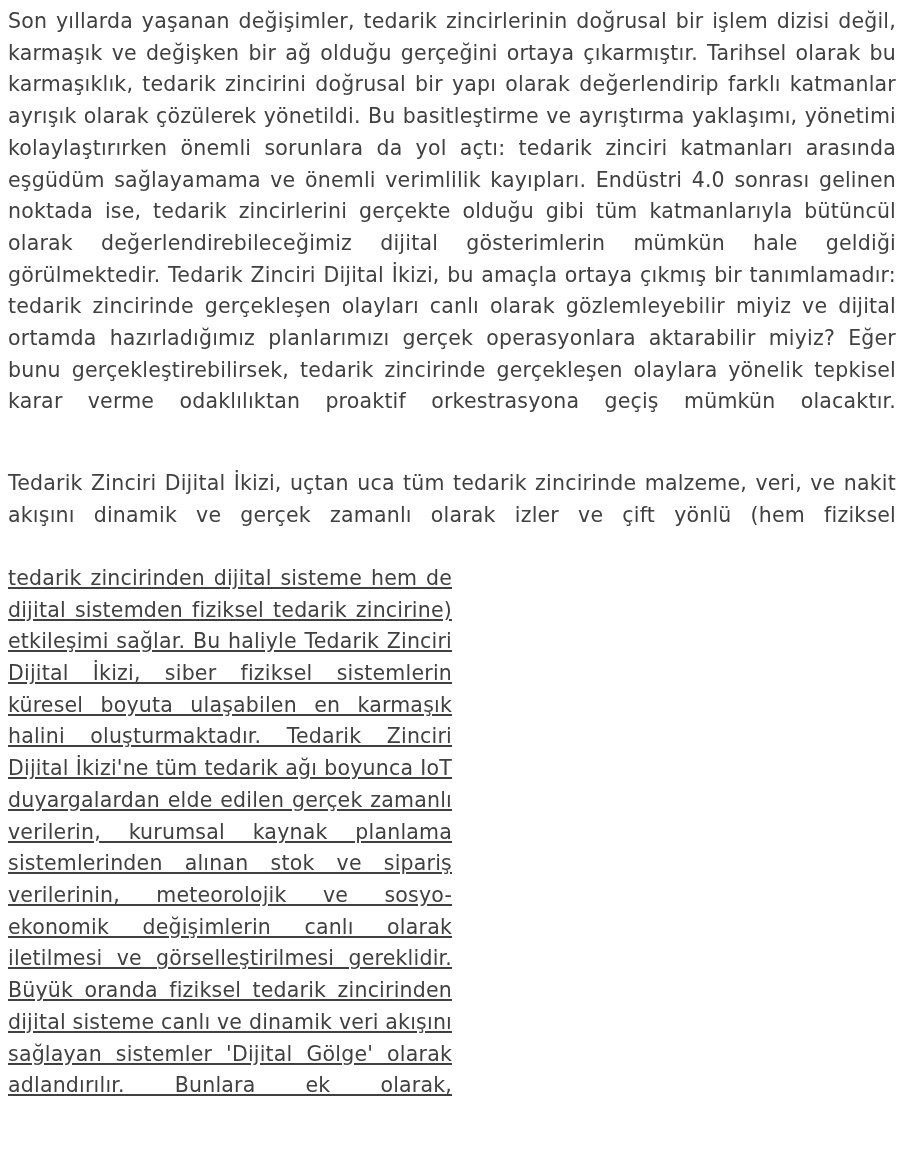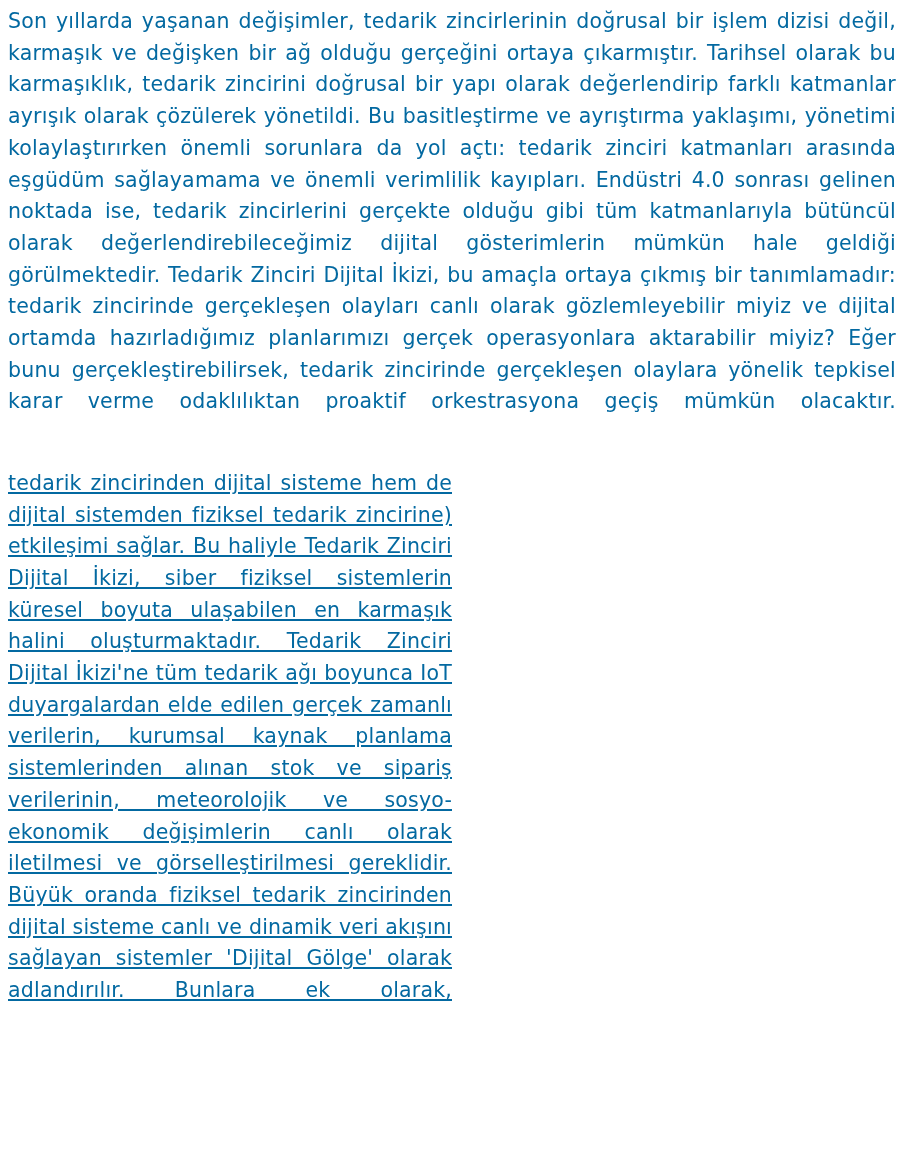--- a/index.html
+++ b/index.html
@@ -19,21 +19,21 @@
     height: 1175px;
     box-sizing: border-box;
     padding: 6px 8px 0 8px;
     overflow: hidden;
   }
   .para {
     font-size: 20.5px;
     line-height: 31.7px;
     text-align: justify;
     text-justify: inter-word;
-    color: #0369a1;
+    color: #404040;
     margin: 0;
     letter-spacing: 0.01em;
     hyphens: manual;
   }
   .para-full {
     width: 888px;
   }
   .gap {
     height: 18px;
   }
@@ -65,18 +65,19 @@
 </head>
 <body>
 
 <div class="page">
 
   <p class="para para-full">Son yıllarda yaşanan değişimler, tedarik zincirlerinin doğrusal bir işlem dizisi değil, karmaşık ve değişken bir ağ olduğu gerçeğini ortaya çıkarmıştır. Tarihsel olarak bu karmaşıklık, tedarik zincirini doğrusal bir yapı olarak değerlendirip farklı katmanlar ayrışık olarak çözülerek yönetildi. Bu basitleştirme ve ayrıştırma yaklaşımı, yönetimi kolaylaştırırken önemli sorunlara da yol açtı: tedarik zinciri katmanları arasında eşgüdüm sağlayamama ve önemli verimlilik kayıpları.  Endüstri 4.0 sonrası gelinen noktada ise, tedarik zincirlerini gerçekte olduğu gibi tüm katmanlarıyla bütüncül olarak değerlendirebileceğimiz dijital gösterimlerin mümkün hale geldiği görülmektedir. Tedarik Zinciri Dijital İkizi, bu amaçla ortaya çıkmış bir tanımlamadır: tedarik zincirinde gerçekleşen olayları canlı olarak gözlemleyebilir miyiz ve dijital ortamda hazırladığımız planlarımızı gerçek operasyonlara aktarabilir miyiz? Eğer bunu gerçekleştirebilirsek, tedarik zincirinde gerçekleşen olaylara yönelik tepkisel karar verme odaklılıktan proaktif orkestrasyona geçiş mümkün olacaktır.</p>
 
   <div class="gap"></div>
 
   <div class="block-two">
+    <p class="para intro-lines">Tedarik Zinciri Dijital İkizi, uçtan uca tüm tedarik zincirinde malzeme, veri, ve nakit akışını dinamik ve gerçek zamanlı olarak izler ve çift yönlü (hem fiziksel</p>
     <div class="narrow-col">
       <p class="para tight">tedarik zincirinden dijital sisteme hem de dijital sistemden fiziksel tedarik zincirine) etkileşimi sağlar. Bu haliyle Tedarik Zinciri Dijital İkizi, siber fiziksel sistemlerin küresel boyuta ulaşabilen en karmaşık halini oluşturmaktadır. Tedarik Zinciri Dijital İkizi'ne tüm tedarik ağı boyunca IoT duyargalardan elde edilen gerçek zamanlı verilerin, kurumsal kaynak planlama sistemlerinden alınan stok ve sipariş verilerinin, meteorolojik ve sosyo-ekonomik değişimlerin canlı olarak iletilmesi ve görselleştirilmesi gereklidir. Büyük oranda fiziksel tedarik zincirinden dijital sisteme canlı ve dinamik veri akışını sağlayan sistemler 'Dijital Gölge' olarak adlandırılır. Bunlara ek olarak,</p>
     </div>
   </div>
 
 </div>
 
 </body></html>

